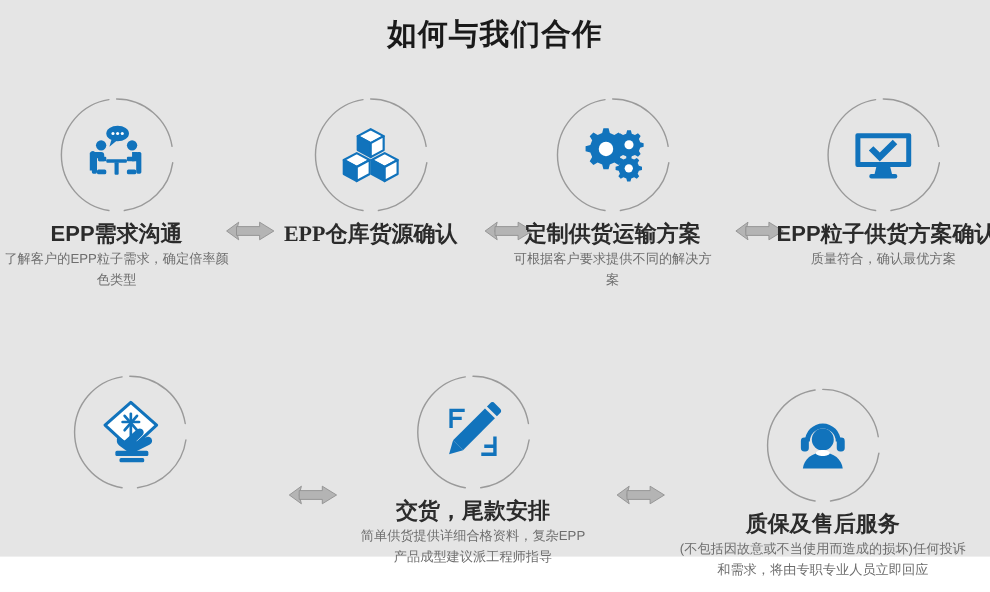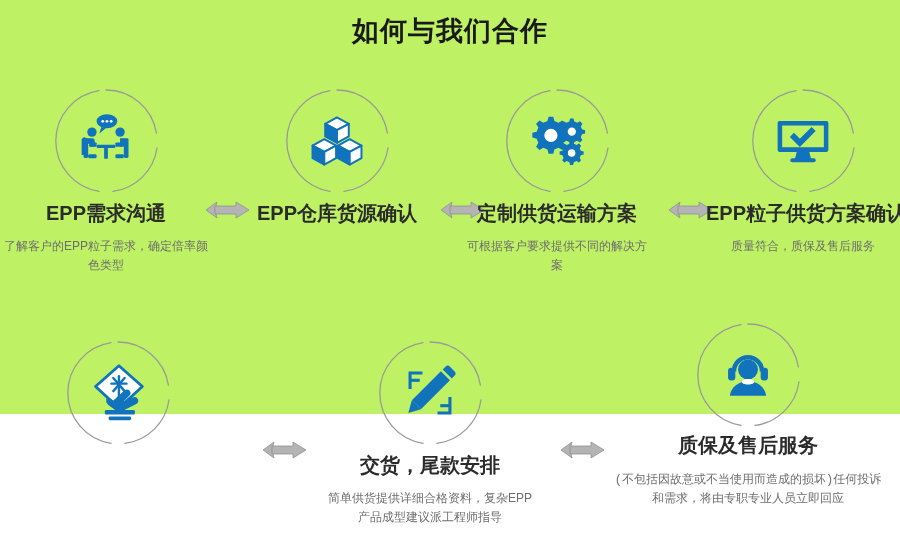--- a/index.html
+++ b/index.html
@@ -8,22 +8,22 @@
     width: 900px;
     height: 538px;
     background: #ffffff;
     font-family: "Liberation Sans", "DejaVu Sans", sans-serif;
     overflow: hidden;
   }
 
   #page {
     position: relative;
     width: 900px;
-    height: 414px;
-    background: #bef264;
+    height: 506px;
+    background: #e5e5e5;
   }
 
   
   .page-title {
     position: absolute;
     top: 14px;
     left: 0;
     width: 900px;
     text-align: center;
     font-size: 27px;
@@ -70,21 +70,21 @@
   .step-title {
     margin-top: 9px;
     font-size: 20px;
     font-weight: bold;
     color: #2b2b2b;
     line-height: 20px;
     white-space: nowrap;
   }
 
   .step-desc {
-    margin-top: 14px;
+    margin-top: 3px;
     font-size: 12px;
     color: #6e6e6e;
     line-height: 19px;
     text-align: center;
   }
 
   
   .arrow {
     position: absolute;
     width: 50px;
@@ -140,21 +140,21 @@
     <div class="step-desc">了解客户的EPP粒子需求，确定倍率颜色类型</div>
   </div>
 
   <div class="arrow" style="left:203px; top:197px;">
     <svg width="50" height="26" viewBox="0 0 50 26">
       <path d="M 3 13 L 14 5 L 12 13 L 14 21 Z" fill="#b4b4b4" stroke="#909090" stroke-width="0.8" stroke-linejoin="round"></path>
       <path d="M 12 9 L 33 9 L 33 5 L 46 13 L 33 21 L 33 17 L 12 17 Z" fill="#b4b4b4" stroke="#909090" stroke-width="0.8" stroke-linejoin="round"></path>
     </svg>
   </div>
 
-  <div class="step" style="left:237px; top:88px; width:200px;">
+  <div class="step" style="left:237px; top:88px; width:200px;font-family:Liberation Serif, serif;">
     <div class="circle-wrap">
       <svg class="ring" viewBox="0 0 106 106">
         <path d="M 53 2 A 51 51 0 0 1 103.4 45" fill="none" stroke="#9a9a9a" stroke-width="1.3" stroke-linecap="round"></path>
         <path d="M 104 60 A 51 51 0 0 1 60 103.4" fill="none" stroke="#9a9a9a" stroke-width="1.3" stroke-linecap="round"></path>
         <path d="M 46 103.4 A 51 51 0 0 1 46 2.6" fill="none" stroke="#9a9a9a" stroke-width="1.3" stroke-linecap="round"></path>
       </svg>
       <div class="icon-holder">
         <svg width="58" height="58" viewBox="0 0 64 64">
           <g stroke="#1173bc" stroke-width="2.2" stroke-linejoin="round">
 
@@ -230,21 +230,21 @@
             <path d="M 6 10 h 52 a 2 2 0 0 1 2 2 v 30 a 2 2 0 0 1 -2 2 h -52 a 2 2 0 0 1 -2 -2 v -30 a 2 2 0 0 1 2 -2 z
                      M 9 15 v 24 h 46 v -24 z"></path>
             <path d="M 22 26 l 6.5 6.5 l 13 -13 l 4.5 4.5 l -17.5 17.5 l -11 -11 z" transform="translate(0,-3)"></path>
             <path d="M 25 44 h 14 l 2 8 h -18 z"></path>
             <rect x="18" y="51" width="28" height="4.5" rx="2"></rect>
           </g>
         </svg>
       </div>
     </div>
     <div class="step-title">EPP粒子供货方案确认</div>
-    <div class="step-desc">质量符合，质保及售后服务</div>
+    <div class="step-desc">质量符合，确认最优方案</div>
   </div>
 
   <div class="step" style="left:15px; top:340px; width:206px;">
     <div class="circle-wrap">
       <svg class="ring" viewBox="0 0 106 106">
         <path d="M 53 2 A 51 51 0 0 1 103.4 45" fill="none" stroke="#9a9a9a" stroke-width="1.3" stroke-linecap="round"></path>
         <path d="M 104 60 A 51 51 0 0 1 60 103.4" fill="none" stroke="#9a9a9a" stroke-width="1.3" stroke-linecap="round"></path>
         <path d="M 46 103.4 A 51 51 0 0 1 46 2.6" fill="none" stroke="#9a9a9a" stroke-width="1.3" stroke-linecap="round"></path>
       </svg>
       <div class="icon-holder">
@@ -308,21 +308,21 @@
     <div class="step-desc">简单供货提供详细合格资料，复杂EPP产品成型建议派工程师指导</div>
   </div>
 
   <div class="arrow" style="left:558px; top:437px;">
     <svg width="50" height="26" viewBox="0 0 50 26">
       <path d="M 3 13 L 14 5 L 12 13 L 14 21 Z" fill="#b4b4b4" stroke="#909090" stroke-width="0.8" stroke-linejoin="round"></path>
       <path d="M 12 9 L 33 9 L 33 5 L 46 13 L 33 21 L 33 17 L 12 17 Z" fill="#b4b4b4" stroke="#909090" stroke-width="0.8" stroke-linejoin="round"></path>
     </svg>
   </div>
 
-  <div class="step" style="left:613px; top:322px; width:270px;font-family:Liberation Mono, monospace;">
+  <div class="step" style="left:613px; top:352px; width:270px;">
     <div class="circle-wrap">
       <svg class="ring" viewBox="0 0 106 106">
         <path d="M 53 2 A 51 51 0 0 1 103.4 45" fill="none" stroke="#9a9a9a" stroke-width="1.3" stroke-linecap="round"></path>
         <path d="M 104 60 A 51 51 0 0 1 60 103.4" fill="none" stroke="#9a9a9a" stroke-width="1.3" stroke-linecap="round"></path>
         <path d="M 46 103.4 A 51 51 0 0 1 46 2.6" fill="none" stroke="#9a9a9a" stroke-width="1.3" stroke-linecap="round"></path>
       </svg>
       <div class="icon-holder">
         <svg width="58" height="58" viewBox="0 0 64 64">
           <g fill="#1173bc">
 

